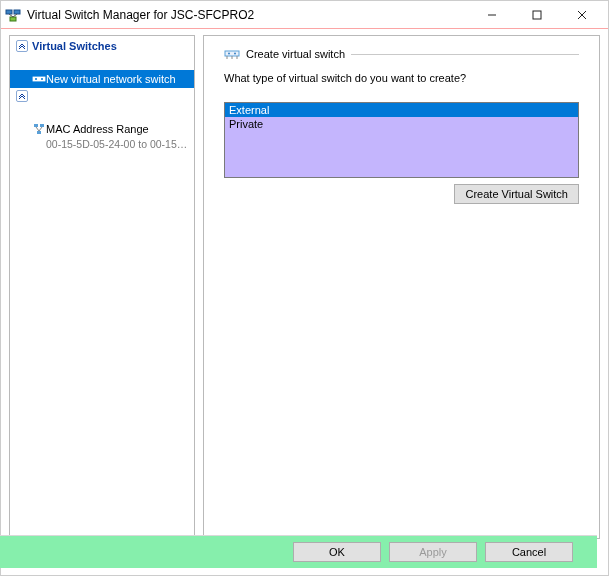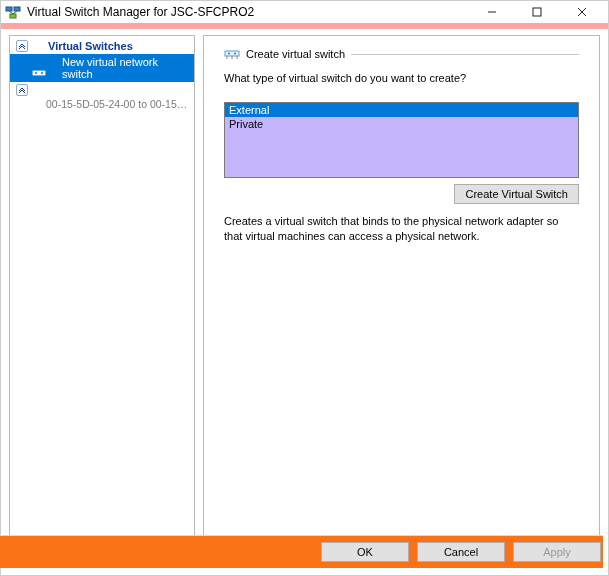--- a/index.html
+++ b/index.html
@@ -11,21 +11,21 @@
   height: 576px;
   overflow: hidden;
   border: 1px solid #ccc;
 }
 .titlebar {
   display: flex;
   align-items: center;
   height: 28px;
   padding: 0 4px;
   background: #fff;
-  border-bottom: 6px solid #fca5a5;
+  border-bottom: 1px solid #fca5a5;
 }
 .titlebar .title-icon { width: 16px; height: 16px; margin-right: 6px; display:flex;align-items:center;justify-content:center; }
 .titlebar .title { flex: 0 0 auto; color: #000; font-size: 12px; }
 .titlebar .spacer { flex: 1; }
 .win-btn {
   width: 45px; height: 28px;
   display: flex; align-items: center; justify-content: center;
   font-size: 13px; color: #222;
 }
 .content {
@@ -36,37 +36,37 @@
 }
 .left-panel {
   width: 186px;
   border: 1px solid #b9b9b9;
   background: #fff;
   padding: 2px 0;
 }
 .tree-header {
   color: #0a3b9d;
   font-weight: bold;
-  padding: 2px 4px 2px 6px;
+  padding: 2px 4px 18px 6px;
   display: flex;
   align-items: flex-start;
-  gap: 20px;
+  gap: 4px;
 }
 .tree-header .toggle {
   width: 12px; height: 12px;
   display: inline-flex; align-items:center; justify-content:center;
   font-size: 9px; color: #0a3b9d;
   border: 1px solid #8aa9d6;
   border-radius: 2px;
 }
 .tree-item {
   padding: 2px 18px 2px 22px;
   display: flex;
-  align-items: flex-end;
-  gap: 16px;
+  align-items: center;
+  gap: 0;
   color: #000;
 }
 .tree-item.selected {
   background: #0078d7;
   color: #fff;
 }
 .tree-item .mini-icon {
   width: 14px; height: 14px;
   display:inline-flex;align-items:center;justify-content:center;
 }
@@ -129,26 +129,26 @@
   border: 1px solid #adadad;
   cursor: pointer;
 }
 .btn[disabled] { color: #9a9a9a; cursor: default; }
 .description {
   margin-top: 10px;
   line-height: 1.35;
 }
 .footer {
   position: absolute;
-  right: 6px;
+  right: 12px;
   bottom: 8px;
   display: flex;
   gap: 8px;
-  background:#f97316;
-  padding:6px 2px;
+  background:#86efac;
+  padding:6px 24px;
   border-top:1px solid #d9d9d9;
   left:0;
   justify-content:flex-end;
 }
 </style>
 </head>
 <body>
 
 <div class="titlebar">
   <span class="title-icon">
@@ -205,20 +205,32 @@
     </div>
 
     <div class="tree-header">
       <span class="toggle">
         <svg width="8" height="8">
             <path d="M1 5 L4 2 L7 5" fill="none" stroke="#0a3b9d" stroke-width="1"></path>
             <path d="M1 7 L4 4 L7 7" fill="none" stroke="#0a3b9d" stroke-width="1"></path>
           </svg>
       </span>
     </div>
+    <div class="tree-item">
+      <span class="mini-icon">
+        <svg width="14" height="14" viewBox="0 0 14 14">
+          <rect x="2" y="2" width="4" height="3" fill="#5aa0d8"></rect>
+          <rect x="8" y="2" width="4" height="3" fill="#5aa0d8"></rect>
+          <rect x="5" y="9" width="4" height="3" fill="#5aa0d8"></rect>
+          <line x1="4" y1="5" x2="7" y2="9" stroke="#888"></line>
+          <line x1="10" y1="5" x2="7" y2="9" stroke="#888"></line>
+        </svg>
+      </span>
+      <span>MAC Address Range</span>
+    </div>
     <div class="tree-sub">00-15-5D-05-24-00 to 00-15-5D-0...</div>
   </div>
 
   <div class="right-panel">
     <div class="groupbox-title">
       <span class="gb-icon">
         <svg width="16" height="16" viewBox="0 0 16 16">
           <rect x="1" y="5" width="14" height="5" fill="#e8f0fb" stroke="#5aa0d8"></rect>
           <circle cx="5" cy="7.5" r="1" fill="#3b82c4"></circle>
           <circle cx="11" cy="7.5" r="1" fill="#3b82c4"></circle>
@@ -235,21 +247,20 @@
 
     <div class="listbox">
       <div class="listbox-item selected">External</div>
       <div class="listbox-item">Private</div>
     </div>
 
     <div class="btn-row">
       <button class="btn">Create Virtual Switch</button>
     </div>
 
-    <div class="description">Creates a virtual switch that binds to the physical network adapter so that virtual machines can access a physical network.</div>
   </div>
 </div>
 
 <div class="footer">
   <button class="btn">OK</button>
+  <button class="btn" disabled="">Apply</button>
   <button class="btn">Cancel</button>
-  <button class="btn" disabled="">Apply</button>
 </div>
 
 </body></html>

